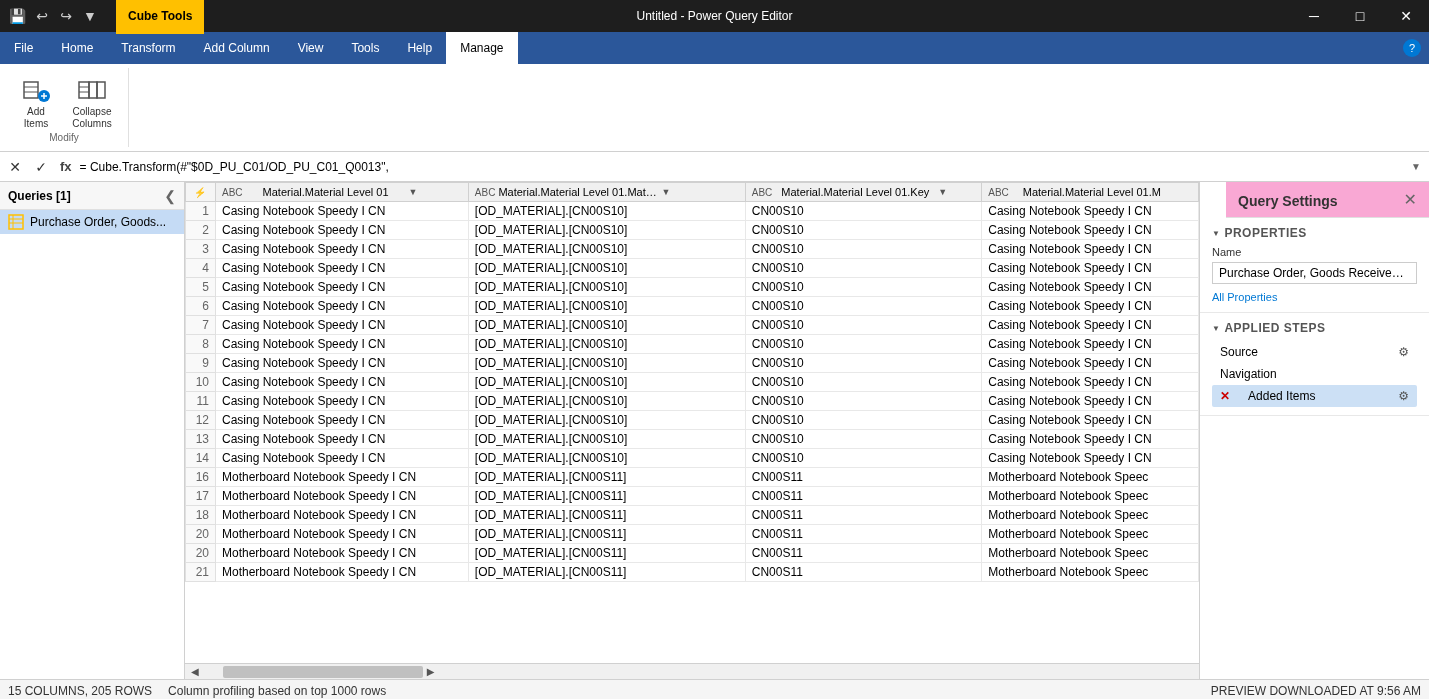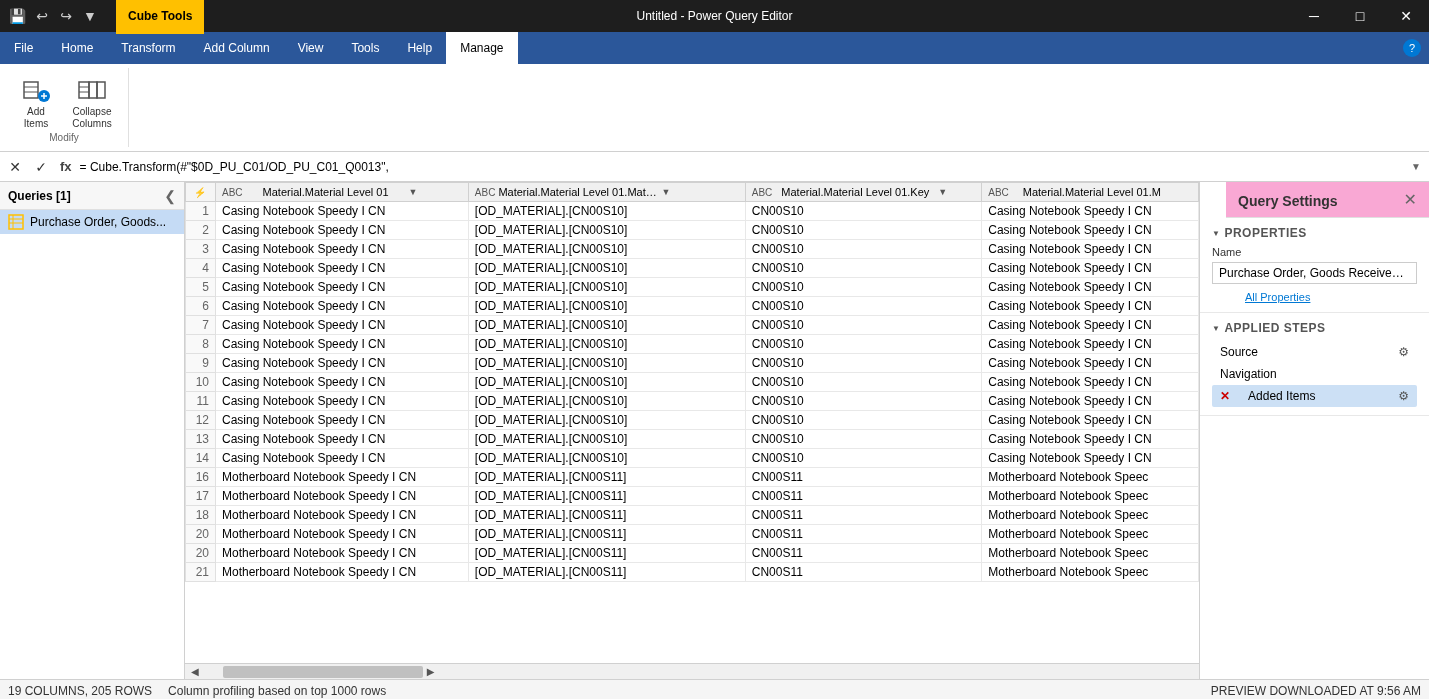--- a/index.html
+++ b/index.html
@@ -338,22 +338,20 @@
       background: #fff;
       width: 100%;
       overflow: hidden;
       text-overflow: ellipsis;
       white-space: nowrap;
     }
     .qs-all-props {
       color: #0078d4;
       font-size: 11px;
       cursor: pointer;
-      text-decoration: underline;
-      margin-left: 33px;
     }
     .qs-steps-list {
       list-style: none;
       padding: 0;
     }
     .qs-step {
       display: flex;
       align-items: center;
       padding: 4px 8px;
       cursor: pointer;
@@ -745,17 +743,17 @@
           <span class="qs-step-label">Added Items</span>
           <span class="qs-step-gear">⚙</span>
         </li>
       </ul>
     </div>
   </div>
 </div>
 
 <div class="status-bar">
   <div class="status-left">
-    <span>19 COLUMNS, 205 ROWS</span>
+    <span>15 COLUMNS, 205 ROWS</span>
     <span>Column profiling based on top 1000 rows</span>
   </div>
   <div class="status-right">PREVIEW DOWNLOADED AT 9:56 AM</div>
 </div>
 
 </body></html>

